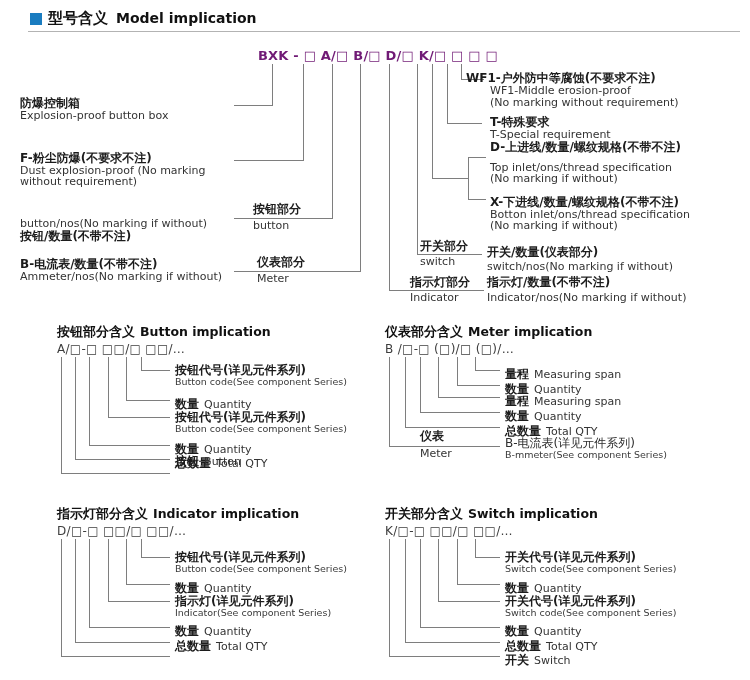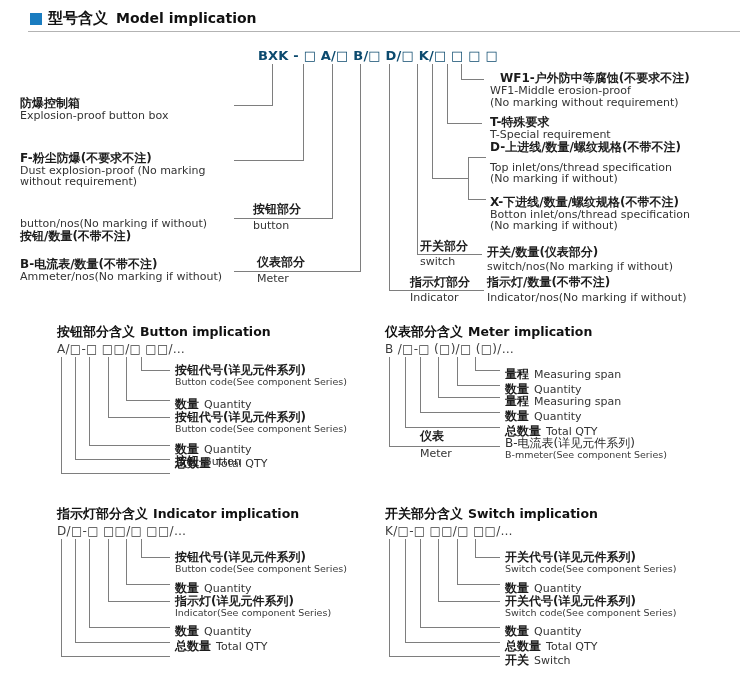--- a/index.html
+++ b/index.html
@@ -13,21 +13,21 @@
   .hl{position:absolute;height:1px;background:#7e7e7e;}
   
   .cnb{font-weight:700;color:#1c1c1c;font-size:12px;}
   .en{font-size:11px;color:#333;}
   .sub{font-size:9.5px;color:#3a3a3a;}
   .rt{text-align:left;width:210px;}
   .ctr{}
   .title{font-weight:700;font-size:13px;color:#111;}
   .title .ten{font-size:12.5px;margin-left:5px;}
   .formula{font-size:12px;color:#3d3d3d;letter-spacing:.3px;white-space:nowrap;}
-  .model{font-size:13px;font-weight:700;color:#0c4a6e;white-space:nowrap;letter-spacing:.2px;}
+  .model{font-size:13px;font-weight:700;color:#701a75;white-space:nowrap;letter-spacing:.2px;}
   .hdr-sq{position:absolute;left:30px;top:13px;width:12px;height:12px;background:#1a7cc0;}
   .hdr-title{position:absolute;left:48px;top:9px;font-weight:700;font-size:15px;color:#111;}
   .hdr-title .ten{font-size:14px;margin-left:8px;}
   .hdr-line{position:absolute;left:28px;top:31px;width:712px;height:1px;background:#b3b3b3;}
 </style>
 </head>
 <body>
 
 <div class="hdr-sq"></div>
 <div class="hdr-title">
@@ -79,21 +79,21 @@
 
 <div class="abs ctr cnb" style="left:257px;top:256px;width:60px;">仪表部分</div>
 <div class="abs ctr en" style="left:257px;top:273px;width:60px;">Meter</div>
 
 <div class="abs ctr cnb" style="left:420px;top:240px;width:60px;">开关部分</div>
 <div class="abs ctr en" style="left:420px;top:256px;width:60px;">switch</div>
 
 <div class="abs ctr cnb" style="left:410px;top:276px;width:75px;">指示灯部分</div>
 <div class="abs ctr en" style="left:410px;top:292px;width:75px;">Indicator</div>
 
-<div class="abs cnb" style="left:500px;top:72px;">WF1-户外防中等腐蚀(不要求不注)</div>
+<div class="abs cnb" style="left:466px;top:72px;">WF1-户外防中等腐蚀(不要求不注)</div>
 <div class="abs en" style="left:490px;top:85px;">WF1-Middle erosion-proof</div>
 <div class="abs en" style="left:490px;top:97px;">(No marking without requirement)</div>
 
 <div class="abs cnb" style="left:490px;top:116px;">T-特殊要求</div>
 <div class="abs en" style="left:490px;top:129px;">T-Special requirement</div>
 
 <div class="abs cnb" style="left:490px;top:141px;">D-上进线/数量/螺纹规格(不带不注)</div>
 <div class="abs en" style="left:490px;top:162px;">Top inlet/ons/thread specification</div>
 <div class="abs en" style="left:490px;top:173px;">(No marking if without)</div>
 

